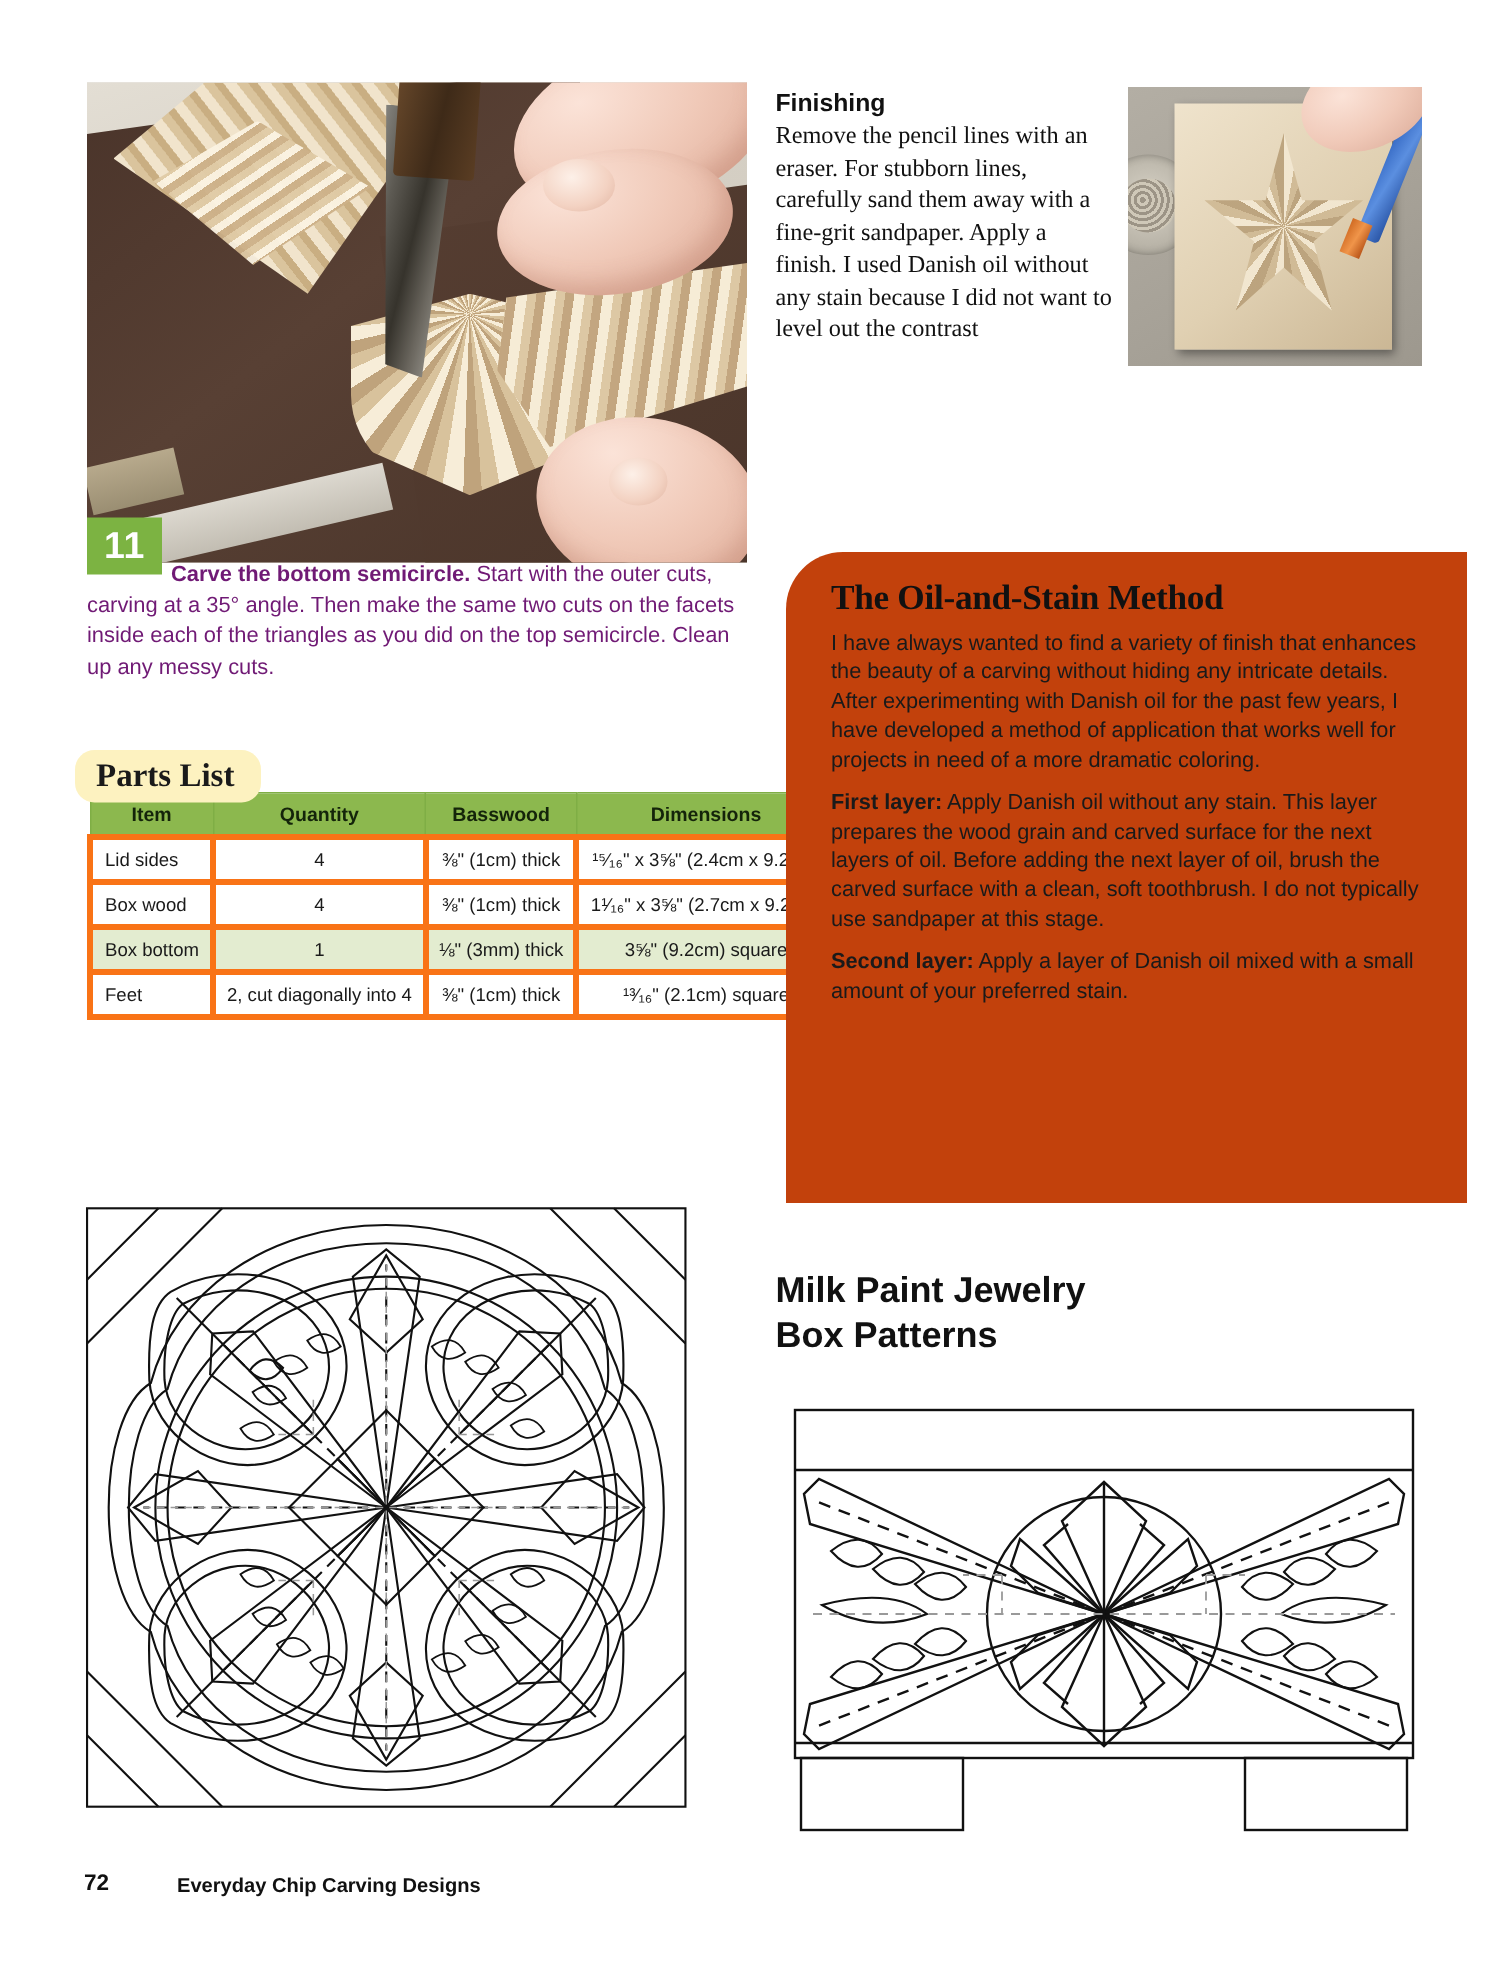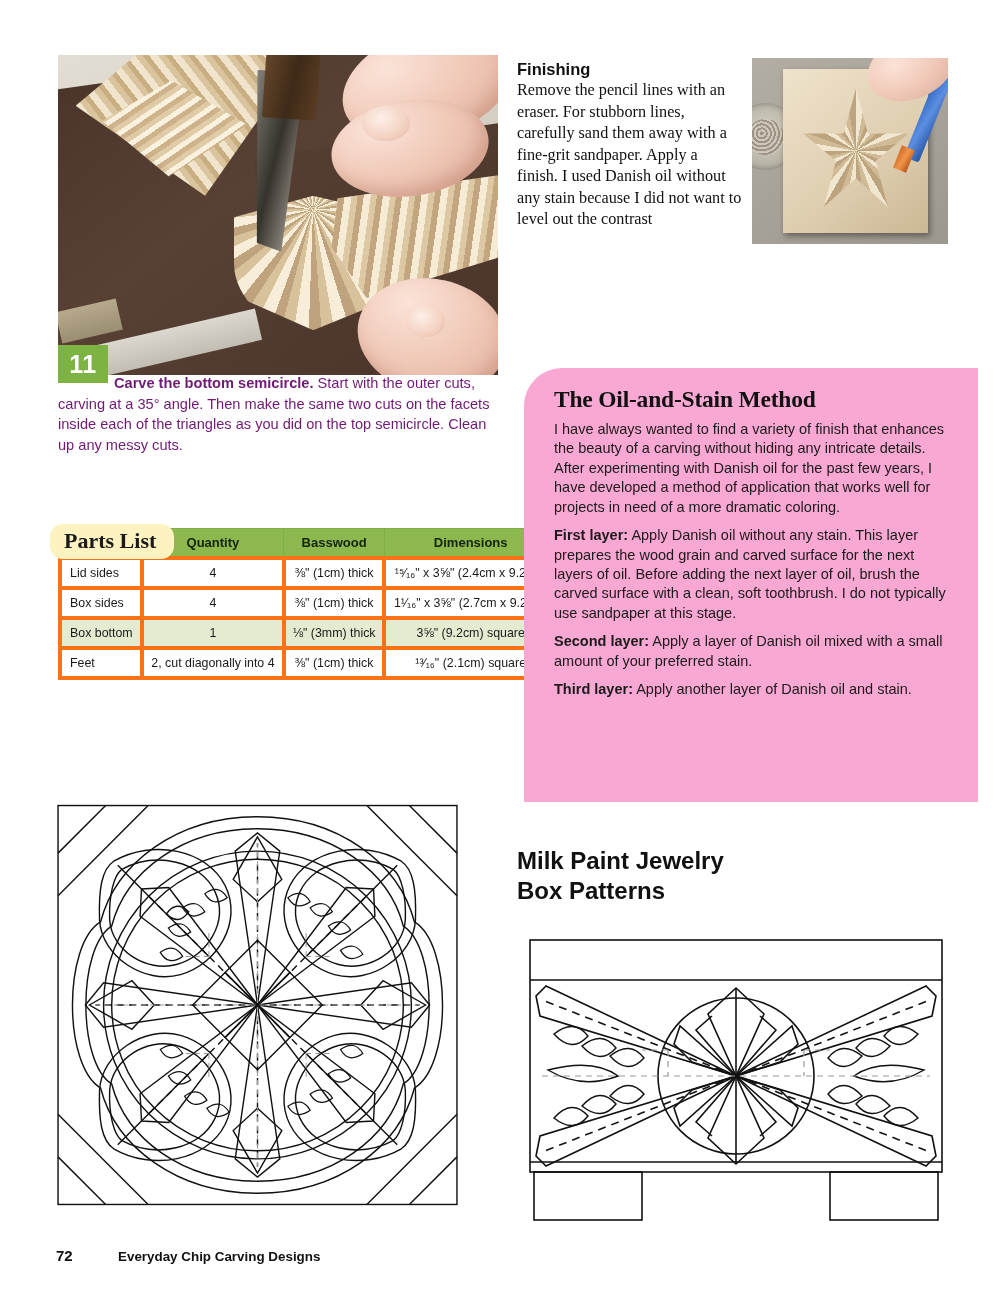--- a/index.html
+++ b/index.html
@@ -145,21 +145,20 @@
   .parts-pill {
     position: absolute; left: 50px; top: 500px;
     background: #fdf2c0;
     border-radius: 13px;
     padding: 4px 18px 5px 14px;
     font-family: "Liberation Serif", serif;
     font-weight: bold;
     font-size: 22px;
     color: #1a1a1a;
     z-index: 3;
-    margin-top: 24px;
   }
   table.parts {
     position: absolute; left: 58px; top: 528px;
     width: 501px;
     border-collapse: collapse;
     font-size: 12.4px;
   }
   table.parts th {
     background: #8cb84e;
     color: #14240a;
@@ -258,21 +257,21 @@
   .photo-inset .dish::after {
     content:""; position:absolute; left:22%; top:24%;
     width:56%; height:54%; border-radius:50%;
     background: repeating-radial-gradient(circle at 40% 40%, #9c9486 0 2px, #cfc8b8 2px 4px);
   }
 
   
   .sidebar {
     position: absolute; left: 524px; top: 368px;
     width: 454px; height: 434px;
-    background: #f9a8d4;
+    background: #c2410c;
     border-radius: 38px 0 0 0;
     padding: 18px 24px 16px 30px;
   }
   .sidebar h2 {
     margin: 0 0 7px 0;
     font-family: "Liberation Serif", serif;
     font-size: 23.5px;
     font-weight: bold;
     color: #111;
     letter-spacing: -.2px;
@@ -357,21 +356,21 @@
       </tr>
     </thead>
     <tbody>
       <tr class="plain">
         <td class="item">Lid sides</td>
         <td>4</td>
         <td>⅜" (1cm) thick</td>
         <td>¹⁵⁄₁₆" x 3⅝" (2.4cm x 9.2cm)</td>
       </tr>
       <tr class="plain">
-        <td class="item">Box sides</td>
+        <td class="item">Box wood</td>
         <td>4</td>
         <td>⅜" (1cm) thick</td>
         <td>1¹⁄₁₆" x 3⅝" (2.7cm x 9.2cm)</td>
       </tr>
       <tr class="alt">
         <td class="item">Box bottom</td>
         <td>1</td>
         <td>⅛" (3mm) thick</td>
         <td>3⅝" (9.2cm) square</td>
       </tr>
@@ -399,21 +398,20 @@
     <div class="brush-handle"></div>
     <div class="brush-ferrule"></div>
     <div class="finger"></div>
   </div>
 
   <div class="sidebar">
     <h2>The Oil-and-Stain Method</h2>
     <p>I have always wanted to find a variety of finish that enhances the beauty of a carving without hiding any intricate details. After experimenting with Danish oil for the past few years, I have developed a method of application that works well for projects in need of a more dramatic coloring.</p>
     <p><b>First layer:</b><span> Apply Danish oil without any stain. This layer prepares the wood grain and carved surface for the next layers of oil. Before adding the next layer of oil, brush the carved surface with a clean, soft toothbrush. I do not typically use sandpaper at this stage.</span></p>
     <p><b>Second layer:</b><span> Apply a layer of Danish oil mixed with a small amount of your preferred stain.</span></p>
-    <p><b>Third layer:</b><span> Apply another layer of Danish oil and stain.</span></p>
   </div>
 
   <div class="mp-heading">
     <div>Milk Paint Jewelry</div>
     <div>Box Patterns</div>
   </div>
 
   <div class="pattern-lid">
     <svg viewBox="0 0 400 400" fill="none" stroke="#111" stroke-width="1.4">
       <rect x="3" y="3" width="394" height="394"></rect>

